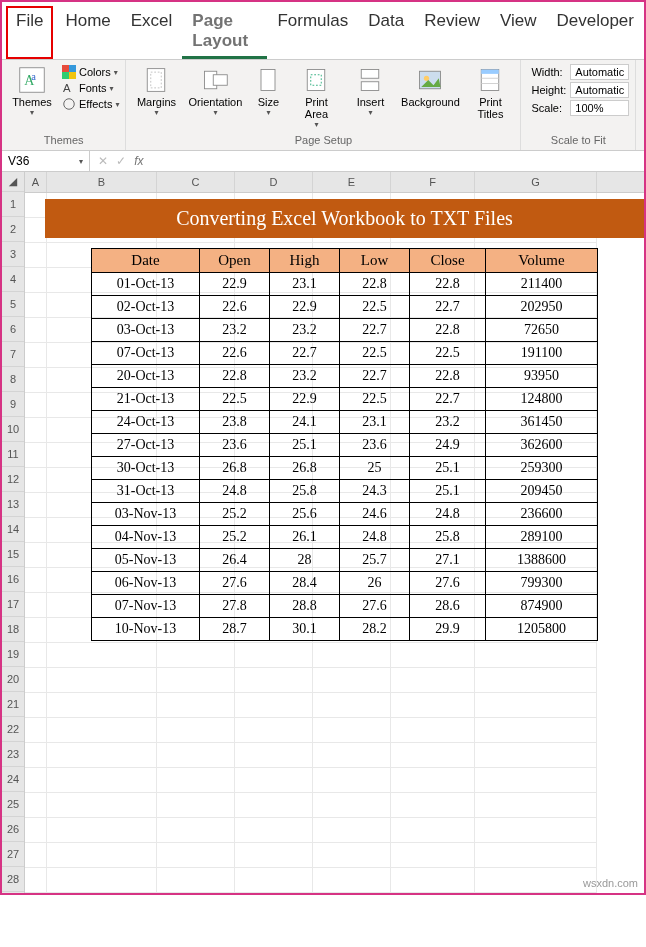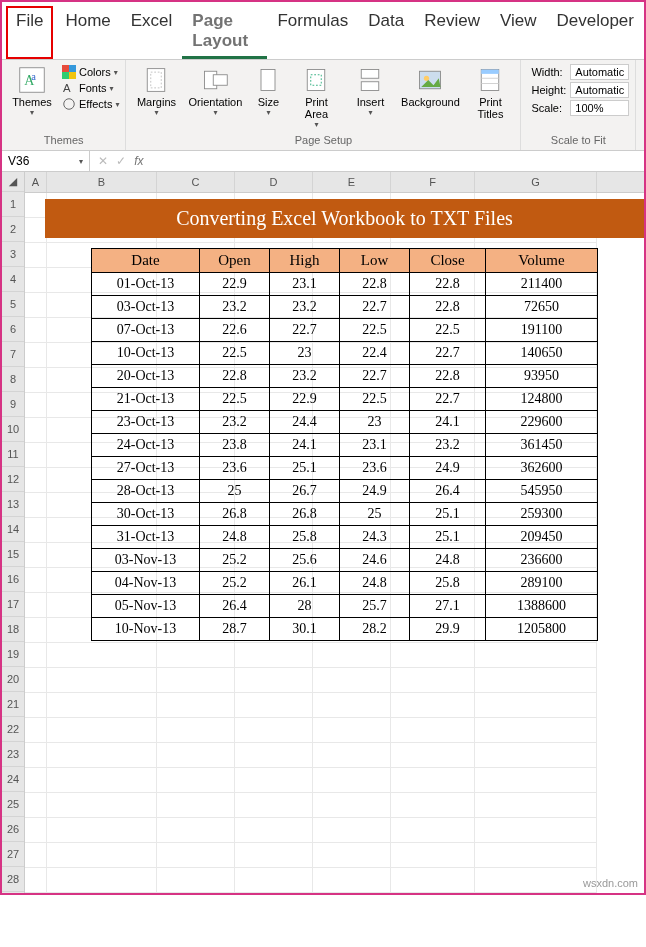--- a/index.html
+++ b/index.html
@@ -268,92 +268,76 @@
             <tbody>
               <tr>
                 <td>01-Oct-13</td>
                 <td>22.9</td>
                 <td>23.1</td>
                 <td>22.8</td>
                 <td>22.8</td>
                 <td>211400</td>
               </tr>
               <tr>
+                <td>02-Oct-13</td>
+                <td>22.6</td>
+                <td>22.9</td>
+                <td>22.5</td>
+                <td>22.7</td>
+                <td>202950</td>
+              </tr>
+              <tr>
                 <td>03-Oct-13</td>
                 <td>23.2</td>
                 <td>23.2</td>
                 <td>22.7</td>
                 <td>22.8</td>
                 <td>72650</td>
               </tr>
               <tr>
                 <td>07-Oct-13</td>
                 <td>22.6</td>
                 <td>22.7</td>
                 <td>22.5</td>
                 <td>22.5</td>
                 <td>191100</td>
               </tr>
               <tr>
-                <td>10-Oct-13</td>
-                <td>22.5</td>
-                <td>23</td>
-                <td>22.4</td>
-                <td>22.7</td>
-                <td>140650</td>
-              </tr>
-              <tr>
                 <td>20-Oct-13</td>
                 <td>22.8</td>
                 <td>23.2</td>
                 <td>22.7</td>
                 <td>22.8</td>
                 <td>93950</td>
               </tr>
               <tr>
                 <td>21-Oct-13</td>
                 <td>22.5</td>
                 <td>22.9</td>
                 <td>22.5</td>
                 <td>22.7</td>
                 <td>124800</td>
               </tr>
               <tr>
-                <td>23-Oct-13</td>
-                <td>23.2</td>
-                <td>24.4</td>
-                <td>23</td>
-                <td>24.1</td>
-                <td>229600</td>
-              </tr>
-              <tr>
                 <td>24-Oct-13</td>
                 <td>23.8</td>
                 <td>24.1</td>
                 <td>23.1</td>
                 <td>23.2</td>
                 <td>361450</td>
               </tr>
               <tr>
                 <td>27-Oct-13</td>
                 <td>23.6</td>
                 <td>25.1</td>
                 <td>23.6</td>
                 <td>24.9</td>
                 <td>362600</td>
               </tr>
               <tr>
-                <td>28-Oct-13</td>
-                <td>25</td>
-                <td>26.7</td>
-                <td>24.9</td>
-                <td>26.4</td>
-                <td>545950</td>
-              </tr>
-              <tr>
                 <td>30-Oct-13</td>
                 <td>26.8</td>
                 <td>26.8</td>
                 <td>25</td>
                 <td>25.1</td>
                 <td>259300</td>
               </tr>
               <tr>
                 <td>31-Oct-13</td>
                 <td>24.8</td>
@@ -380,20 +364,36 @@
               </tr>
               <tr>
                 <td>05-Nov-13</td>
                 <td>26.4</td>
                 <td>28</td>
                 <td>25.7</td>
                 <td>27.1</td>
                 <td>1388600</td>
               </tr>
               <tr>
+                <td>06-Nov-13</td>
+                <td>27.6</td>
+                <td>28.4</td>
+                <td>26</td>
+                <td>27.6</td>
+                <td>799300</td>
+              </tr>
+              <tr>
+                <td>07-Nov-13</td>
+                <td>27.8</td>
+                <td>28.8</td>
+                <td>27.6</td>
+                <td>28.6</td>
+                <td>874900</td>
+              </tr>
+              <tr>
                 <td>10-Nov-13</td>
                 <td>28.7</td>
                 <td>30.1</td>
                 <td>28.2</td>
                 <td>29.9</td>
                 <td>1205800</td>
               </tr>
             </tbody>
           </table>
       </div>

